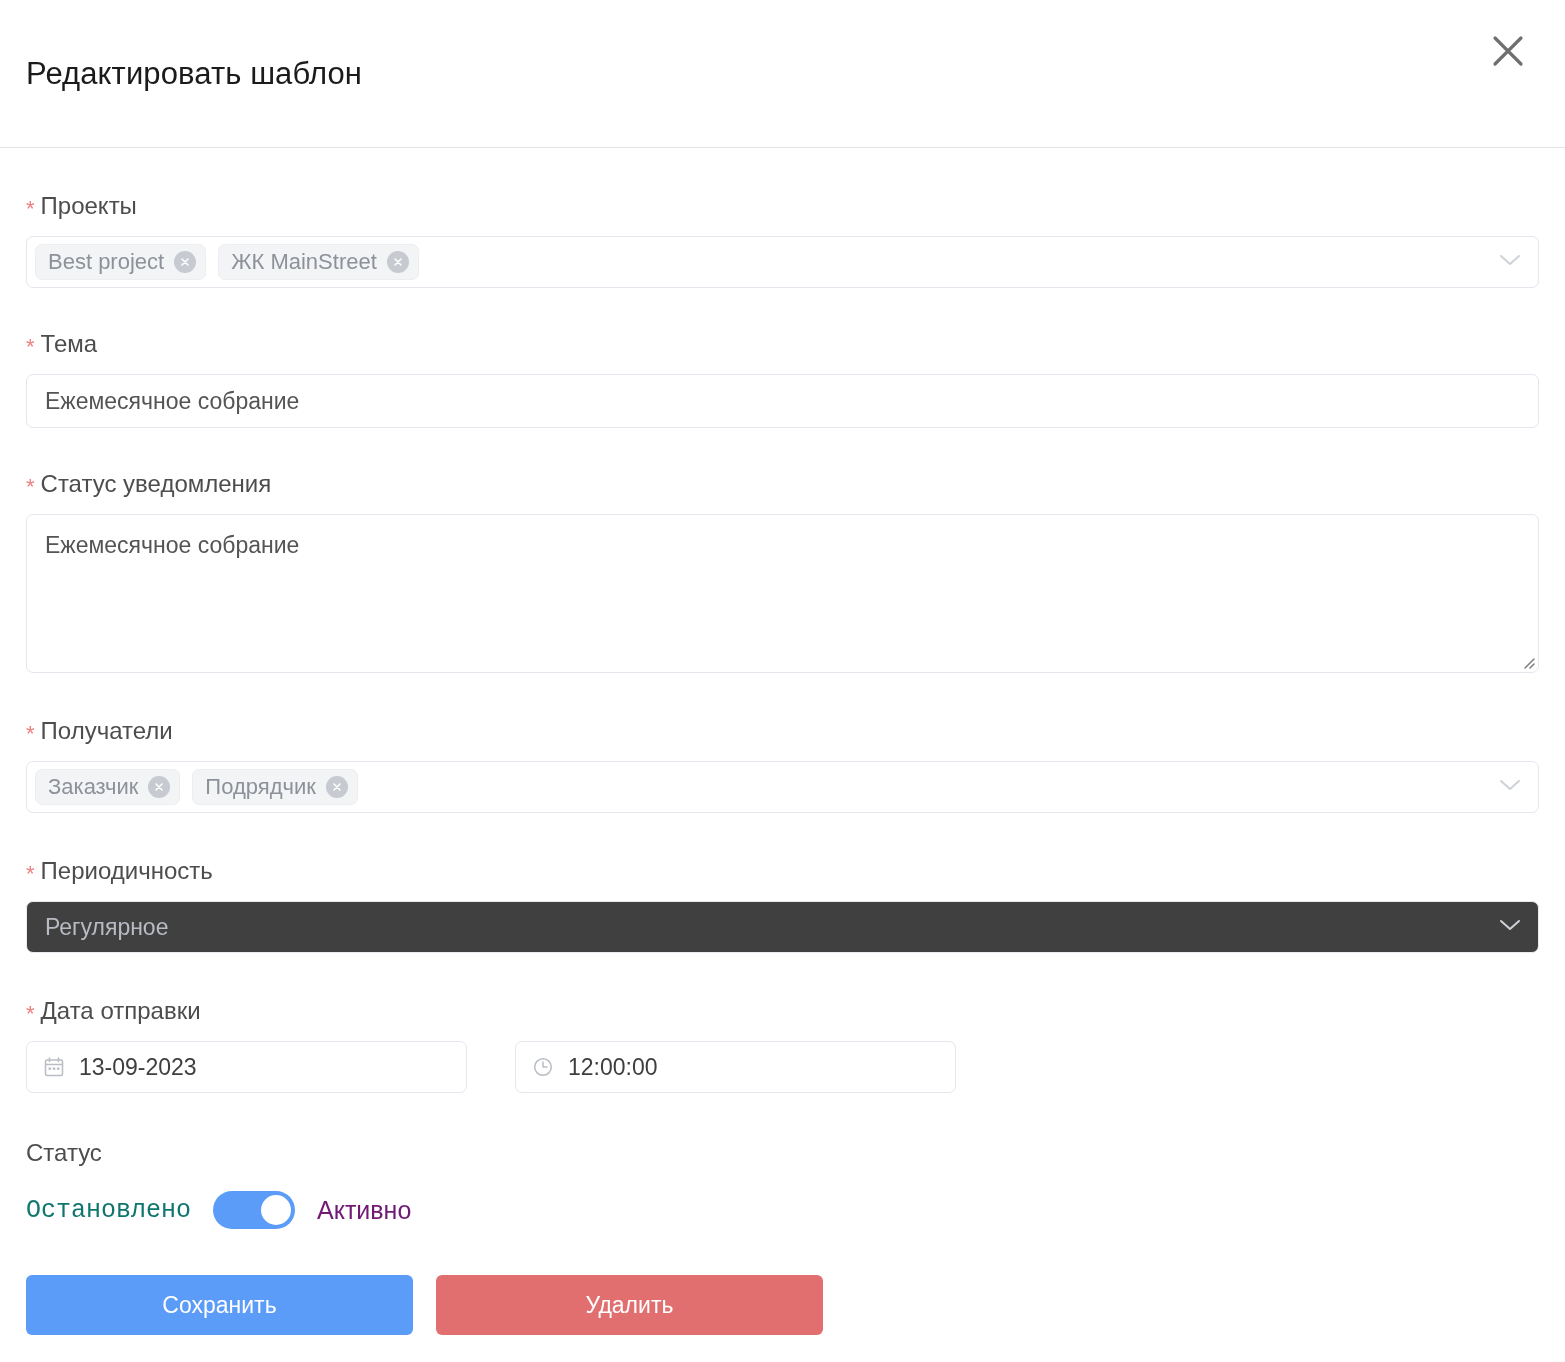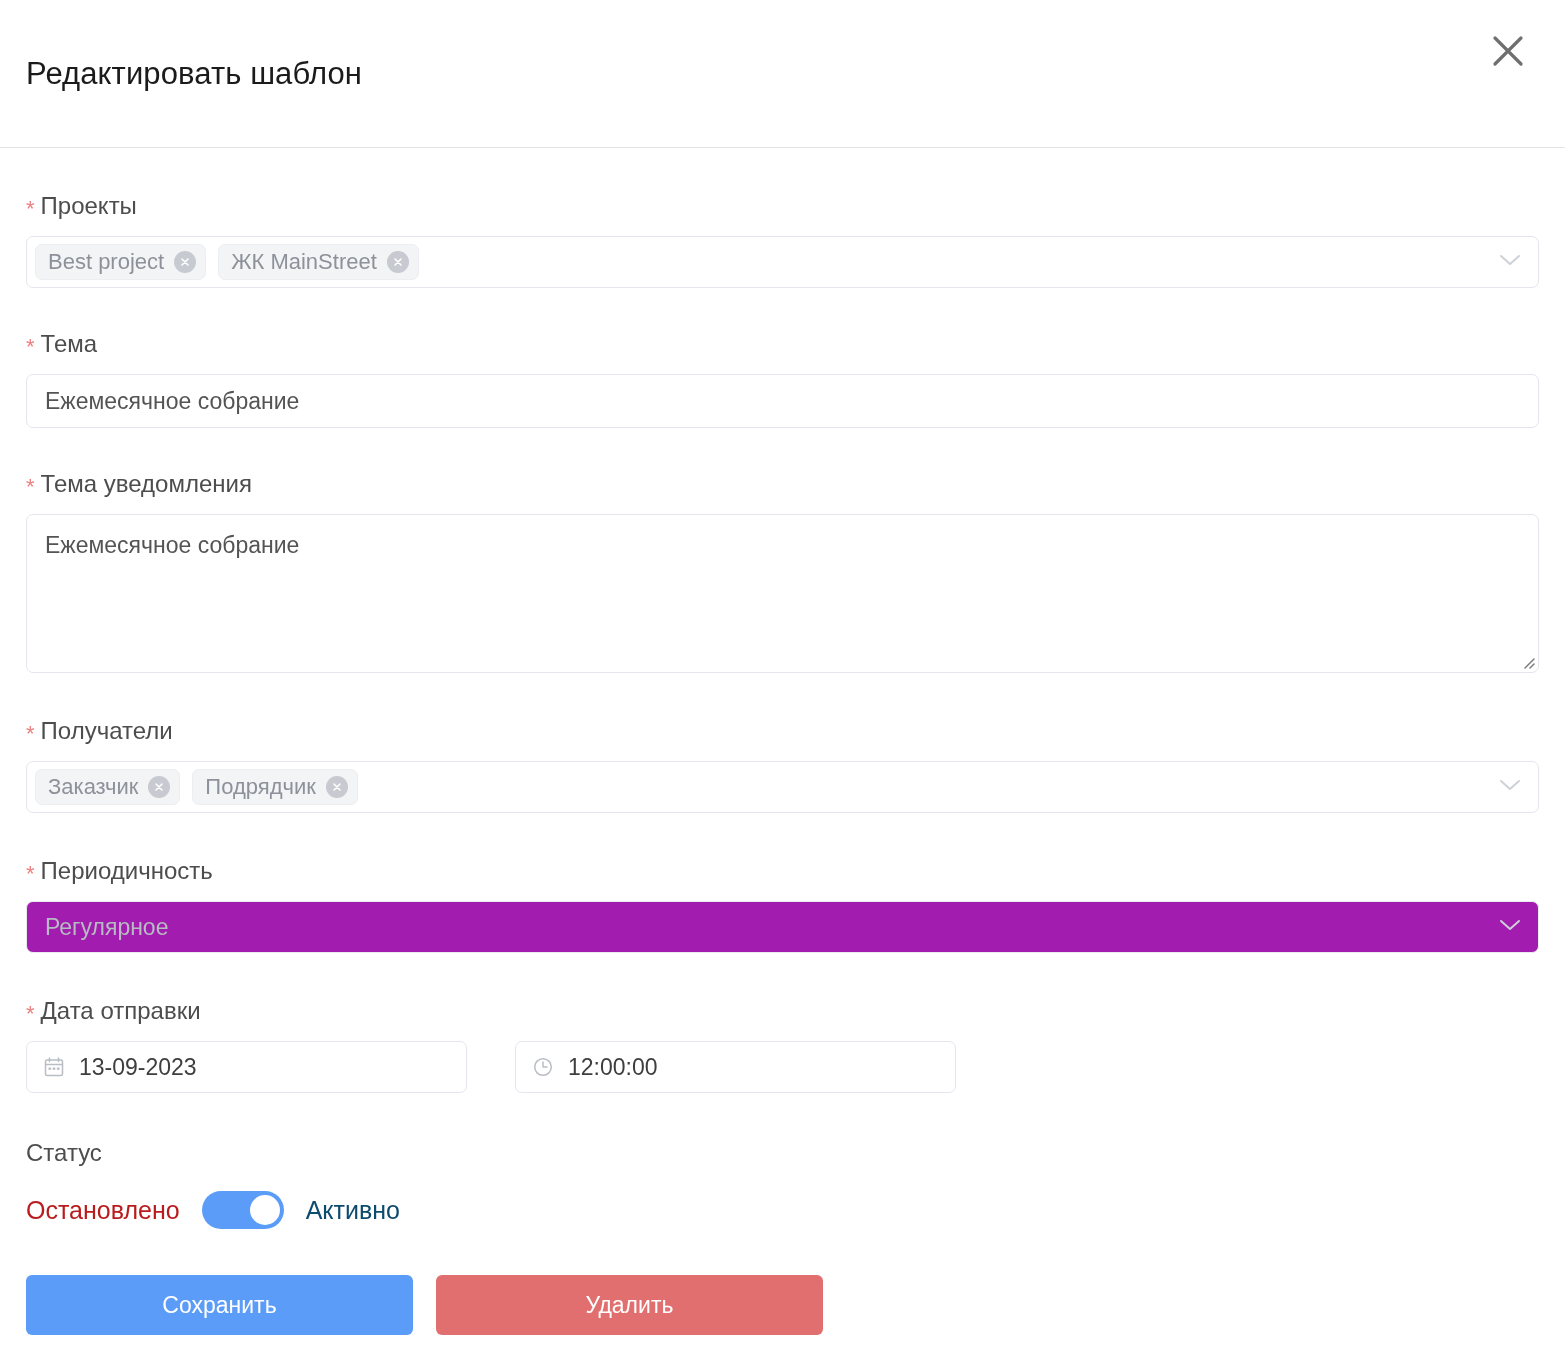--- a/index.html
+++ b/index.html
@@ -76,21 +76,21 @@
 
   
   .control {
     box-sizing: border-box;
     width: 100%;
     border: 1px solid #e3e6ec;
     border-radius: 7px;
     background: #ffffff;
   }
   .control.disabled {
-    background: #a21caf;
+    background: #404040;
     border-color: #e8ebf0;
   }
 
   .select-multi {
     min-height: 52px;
     display: flex;
     align-items: center;
     padding: 0 44px 0 8px;
     position: relative;
     cursor: pointer;
@@ -193,22 +193,23 @@
     font-size: 24px;
     color: #4d4d4d;
     line-height: 1;
   }
   .status-row {
     display: flex;
     align-items: center;
   }
   .status-off-label {
     font-size: 25px;
-    color: #b91c1c;
-    line-height: 1;
+    color: #0f766e;
+    line-height: 1;
+    font-family: Liberation Mono, monospace;
   }
   .status-on-label {
     font-size: 25px;
     line-height: 1;
   }
   .toggle {
     width: 82px;
     height: 38px;
     border-radius: 19px;
     margin: 0 22px;
@@ -298,21 +299,21 @@
     <label class="field-label">
       <span class="req-star" style="color: rgb(236, 128, 128);">*</span><span>Тема</span>
     </label>
     <div class="control" style="margin-top:18px;">
       <div class="text-input">Ежемесячное собрание</div>
     </div>
   </div>
 
   <div class="field-group" style="padding-top:44px;">
     <label class="field-label">
-      <span class="req-star" style="color: rgb(236, 128, 128);">*</span><span>Тема уведомления</span>
+      <span class="req-star" style="color: rgb(236, 128, 128);">*</span><span>Статус уведомления</span>
     </label>
     <div class="control" style="margin-top:18px;position:relative;">
       <div class="textarea-box">Ежемесячное собрание</div>
       <span class="resize-grip">
         <svg width="16" height="16" viewBox="0 0 16 16" aria-hidden="true">
           <path d="M15 6 L6 15 M15 11 L11 15" stroke="#7d7d7d" stroke-width="1.5" fill="none" stroke-linecap="round"></path>
         </svg>
       </span>
     </div>
   </div>
@@ -390,21 +391,21 @@
     </div>
   </div>
 
   <div class="field-group" style="padding-top:48px;">
     <div class="status-label">Статус</div>
     <div class="status-row" style="margin-top:26px;">
       <span class="status-off-label">Остановлено</span>
       <button class="toggle on" id="status-toggle" style="background: rgb(91, 156, 248);">
         <span class="toggle-knob"></span>
       </button>
-      <span class="status-on-label" id="status-on-label" style="color: #0c4a6e;">Активно</span>
+      <span class="status-on-label" id="status-on-label" style="color: #701a75;">Активно</span>
     </div>
   </div>
 
   <div class="footer-actions" style="padding-top:46px;">
     <button class="btn btn-save" id="save-btn" style="background: rgb(91, 156, 248);">Сохранить</button>
     <button class="btn btn-delete" id="delete-btn" style="background: rgb(226, 111, 111);">Удалить</button>
   </div>
 
 </div>
 

